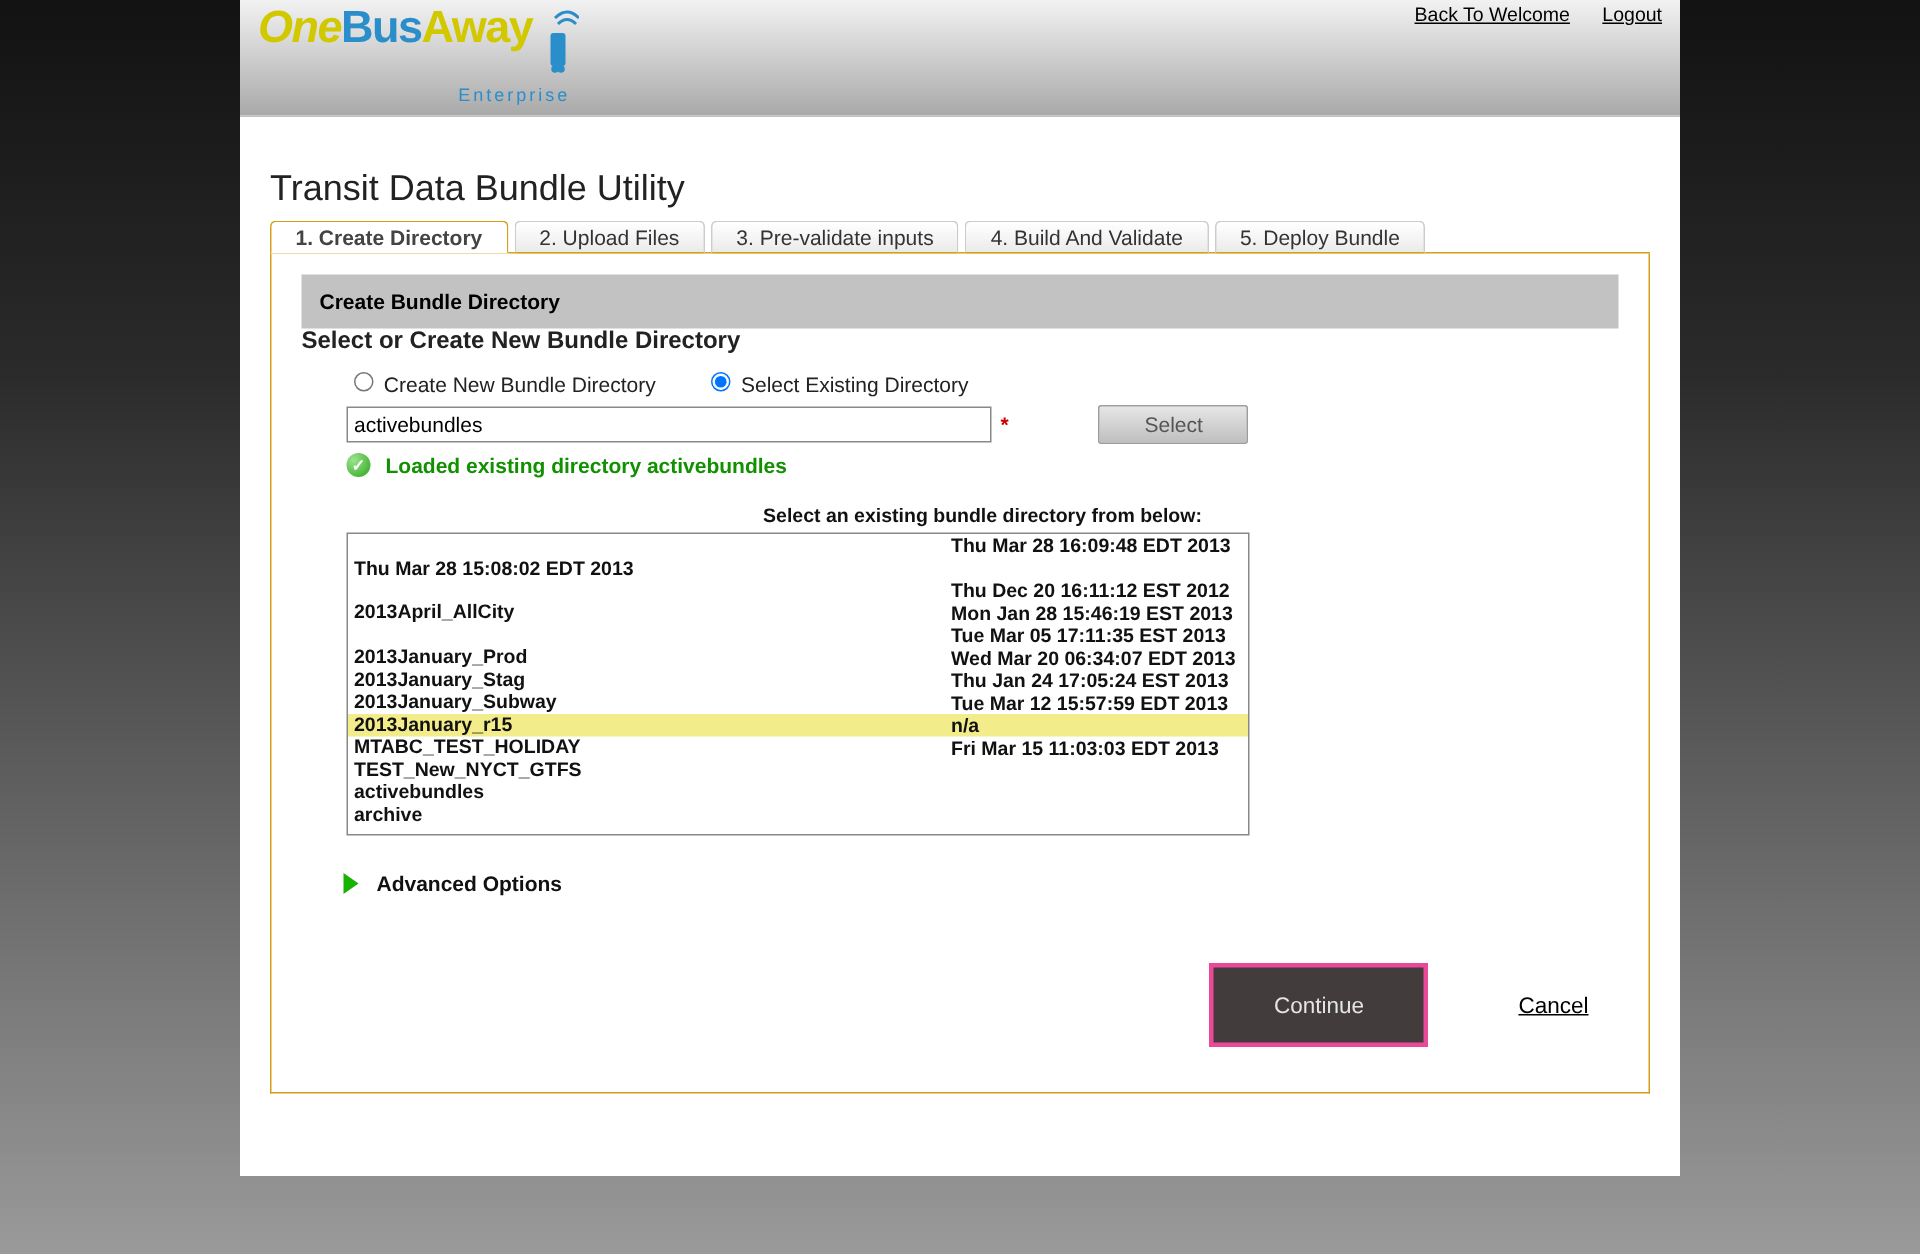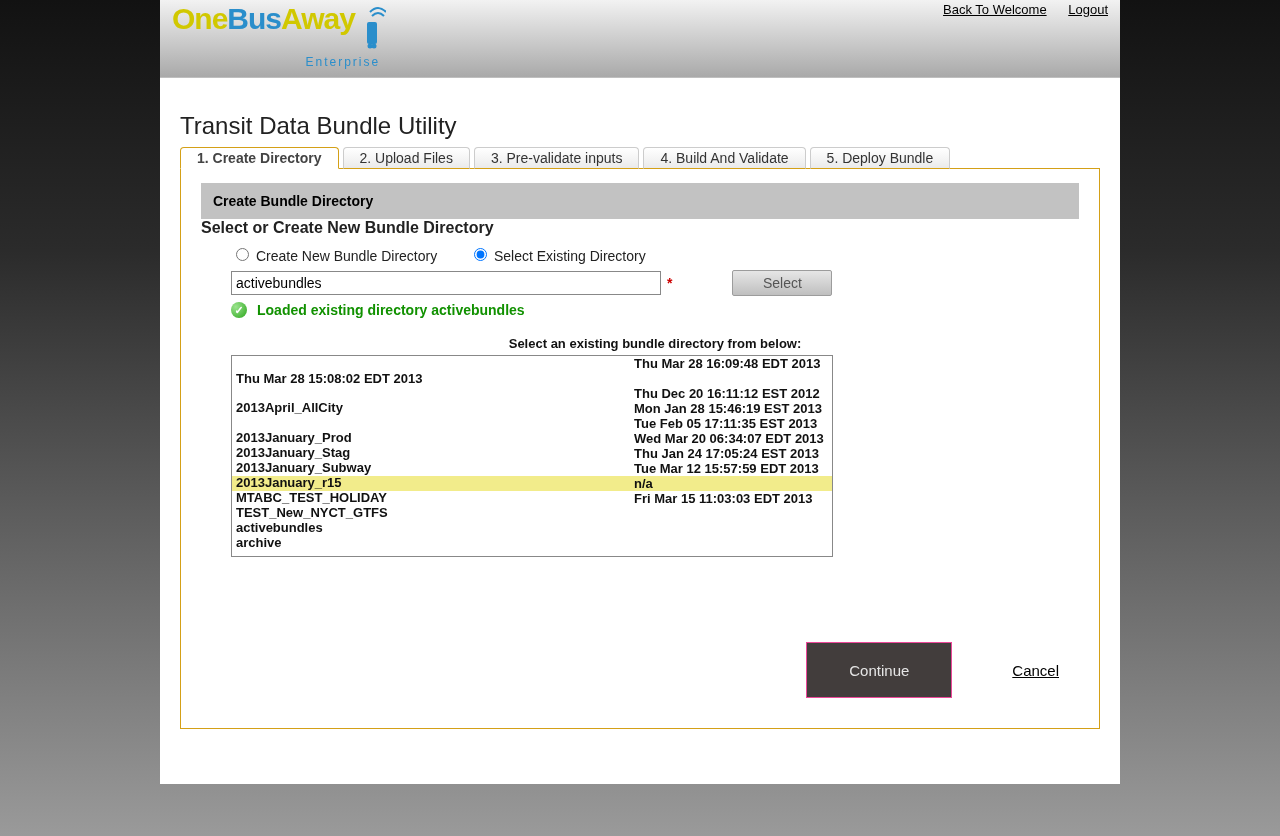--- a/index.html
+++ b/index.html
@@ -45,21 +45,21 @@
   .logo {
     position: absolute;
     left: 12px;
     top: 2px;
     font-family: "Arial Black", Arial, sans-serif;
   }
   .logo .line1 {
     font-size: 30px;
     letter-spacing: -1px;
   }
-  .logo .one   { color: #d1c800; font-weight: 900; }
+  .logo .one   { color: #d1c800; font-weight: 900; font-style: italic; }
   .logo .bus   { color: #2a8ecb; font-weight: 900; }
   .logo .away  { color: #d1c800; font-weight: 900; }
   .logo .sub   { color: #2a8ecb; font-size: 12px; display:block; text-align:right; margin-top:-4px; padding-right:6px; letter-spacing:2px;}
   .logo-icon {
     display:inline-block;
     vertical-align: top;
     margin-left: 2px;
   }
   .content {
     padding: 18px 20px 0 20px;
@@ -223,21 +223,21 @@
     bottom: 30px;
     display: flex;
     align-items: center;
     gap: 60px;
   }
   .continue-btn {
     width: 146px;
     height: 56px;
     background: #423d3c;
     color: #e5e5e5;
-    border: 1px solid #ec4899;
+    border: 3px solid #ec4899;
     font-size: 15px;
     cursor: pointer;
   }
   .cancel-link {
     color: #000;
     text-decoration: underline;
     font-size: 15px;
     cursor: pointer;
   }
 </style>
@@ -320,21 +320,21 @@
             <div class="dir-row">
               <span class="col-name">2013January_Prod</span>
               <span class="col-date">Thu Dec 20 16:11:12 EST 2012</span>
             </div>
             <div class="dir-row">
               <span class="col-name">2013January_Stag</span>
               <span class="col-date">Mon Jan 28 15:46:19 EST 2013</span>
             </div>
             <div class="dir-row">
               <span class="col-name">2013January_Subway</span>
-              <span class="col-date">Tue Feb 05 17:11:35 EST 2013</span>
+              <span class="col-date">Tue Mar 05 17:11:35 EST 2013</span>
             </div>
             <div class="dir-row">
               <span class="col-name">2013January_r15</span>
               <span class="col-date">Wed Mar 20 06:34:07 EDT 2013</span>
             </div>
             <div class="dir-row">
               <span class="col-name">MTABC_TEST_HOLIDAY</span>
               <span class="col-date">Thu Jan 24 17:05:24 EST 2013</span>
             </div>
             <div class="dir-row">
@@ -344,20 +344,24 @@
             <div class="dir-row selected">
               <span class="col-name">activebundles</span>
               <span class="col-date">n/a</span>
             </div>
             <div class="dir-row">
               <span class="col-name">archive</span>
               <span class="col-date">Fri Mar 15 11:03:03 EDT 2013</span>
             </div>
           </div>
 
+        <div class="adv-row">
+          <span class="tri-icon"></span>
+          <span>Advanced Options</span>
+        </div>
 
         <div class="actions">
           <button class="continue-btn">Continue</button>
           <a class="cancel-link">Cancel</a>
         </div>
 
       </div>
     </div>
   </div>
 </div>

